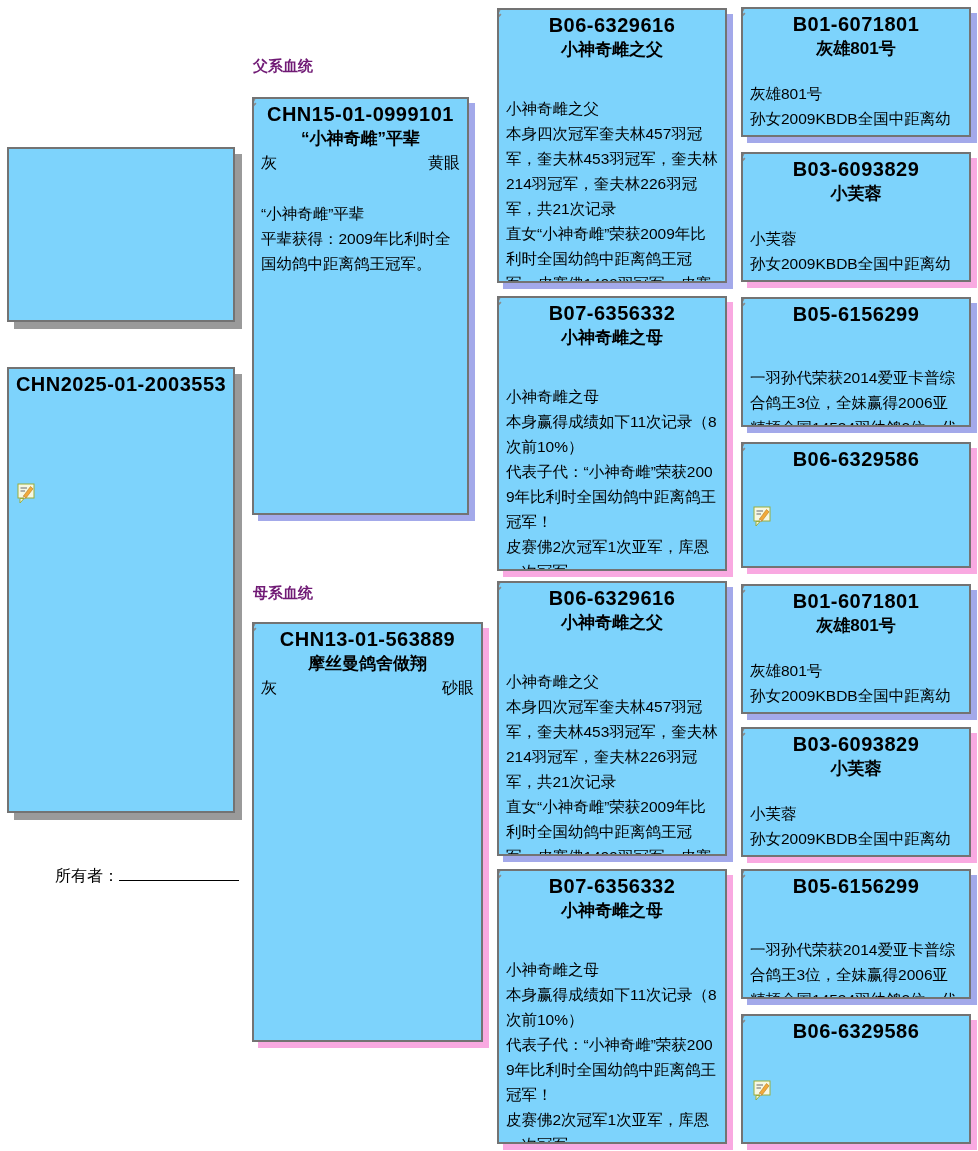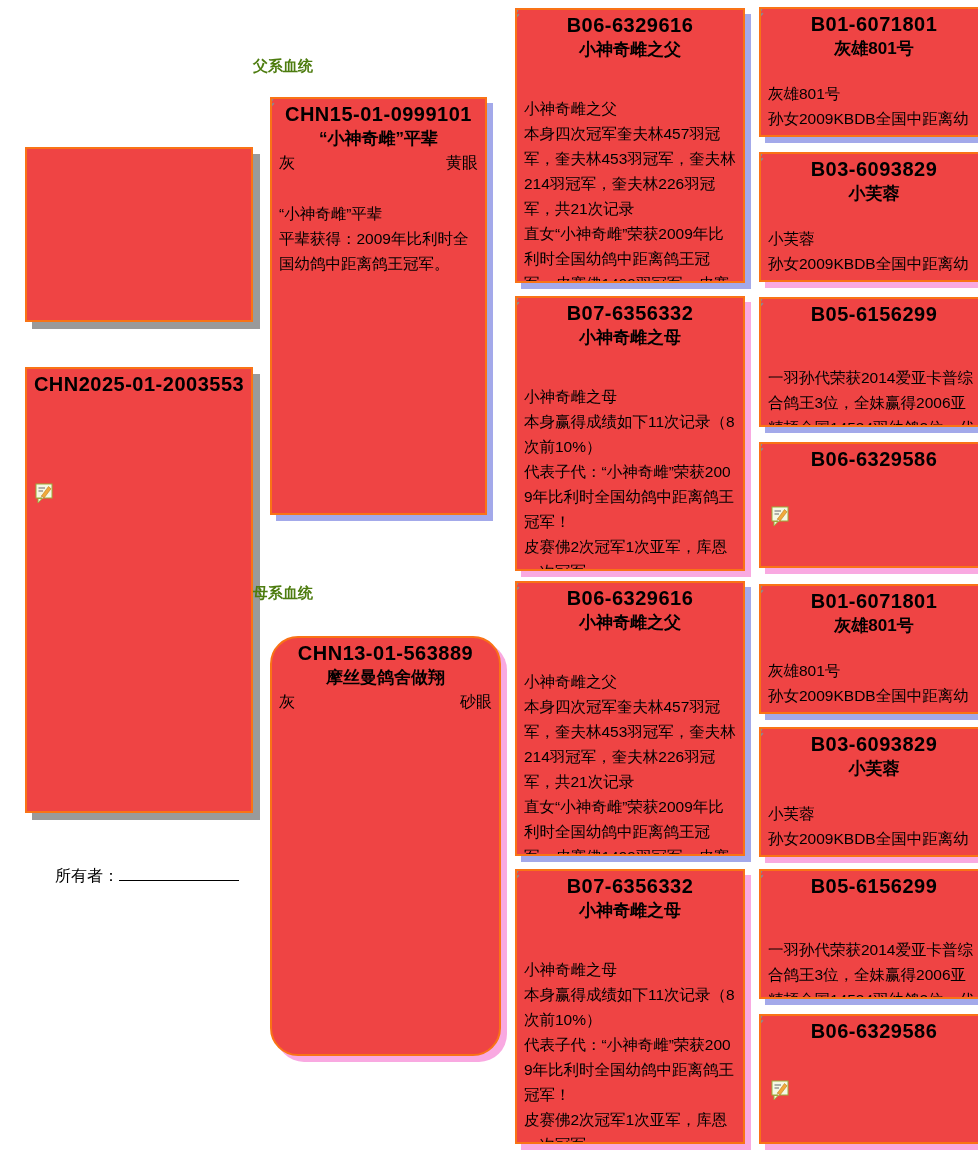--- a/index.html
+++ b/index.html
@@ -1,25 +1,24 @@
 <!DOCTYPE html>
 <html><head>
 <meta charset="utf-8">
 <style>
   html,body{margin:0;padding:0;background:#ffffff;}
   body{font-family:"Liberation Sans","DejaVu Sans",sans-serif;color:#000;}
   .canvas{position:relative;width:978px;height:1151px;background:#fff;overflow:hidden;}
 
   .pbox{
     position:absolute;
-    background:#ef4444;
-    border:2px solid #f97316;
+    background:#7dd3fc;
+    border:2px solid #737373;
     box-sizing:border-box;
     overflow:hidden;
-    margin-left:18px;
   }
   .shadow-gray{box-shadow:7px 7px 0 #9a9a9a;}
   .shadow-blue{box-shadow:6px 6px 0 #a3a9ea;}
   .shadow-pink{box-shadow:6px 6px 0 #f9a9e1;}
 
   .box-title{
     font-weight:bold;
     font-size:20px;
     text-align:center;
     letter-spacing:0.5px;
@@ -50,21 +49,21 @@
   }
   .mt34{margin-top:34px;}
   .mt26{margin-top:26px;}
   .mt20{margin-top:20px;}
   .mt38{margin-top:38px;}
 
   .branch-label{
     position:absolute;
     font-weight:bold;
     font-size:15px;
-    color:#4d7c0f;
+    color:#701a75;
   }
 
   .clip-icon{
     position:absolute;
     left:-16px;
     top:-5px;
     width:20px;
     height:20px;
     z-index:3;
   }
@@ -123,21 +122,21 @@
     <div class="eye-row">
       <span>灰</span>
       <span>黄眼</span>
     </div>
     <div class="box-body mt26">“小神奇雌”平辈
 平辈获得：2009年比利时全国幼鸽中距离鸽王冠军。</div>
   </div>
 
   <div class="branch-label" style="left:253px;top:584px;">母系血统</div>
 
-  <div class="pbox shadow-pink" style="left:252px;top:636px;width:231px;height:420px;border-radius:28px;">
+  <div class="pbox shadow-pink" style="left:252px;top:622px;width:231px;height:420px;">
     <span class="clip-icon">
       <svg width="20" height="20" viewBox="0 0 24 24">
           <path d="M21.44 11.05l-9.19 9.19a6 6 0 0 1-8.49-8.49l9.19-9.19a4 4 0 0 1 5.66 5.66l-9.2 9.19a2 2 0 0 1-2.83-2.83l8.49-8.48" fill="none" stroke="#8b8b8b" stroke-width="2.2"></path>
         </svg>
     </span>
     <div class="box-title">CHN13-01-563889</div>
     <div class="box-subtitle">摩丝曼鸽舍做翔</div>
     <div class="eye-row">
       <span>灰</span>
       <span>砂眼</span>

